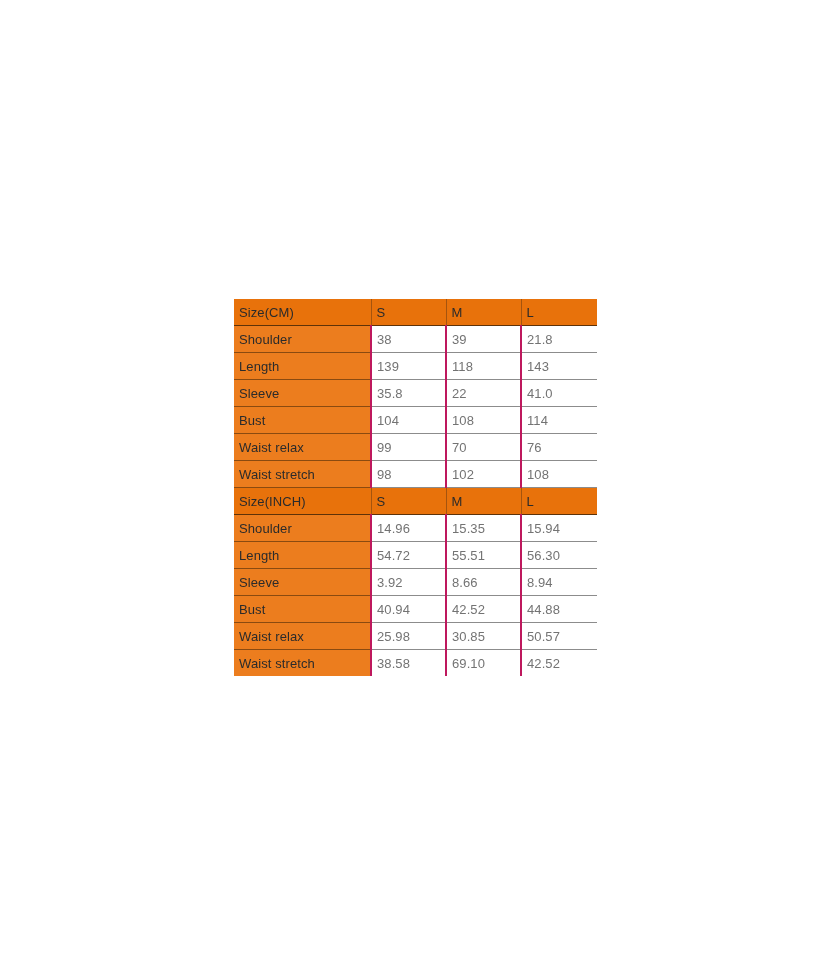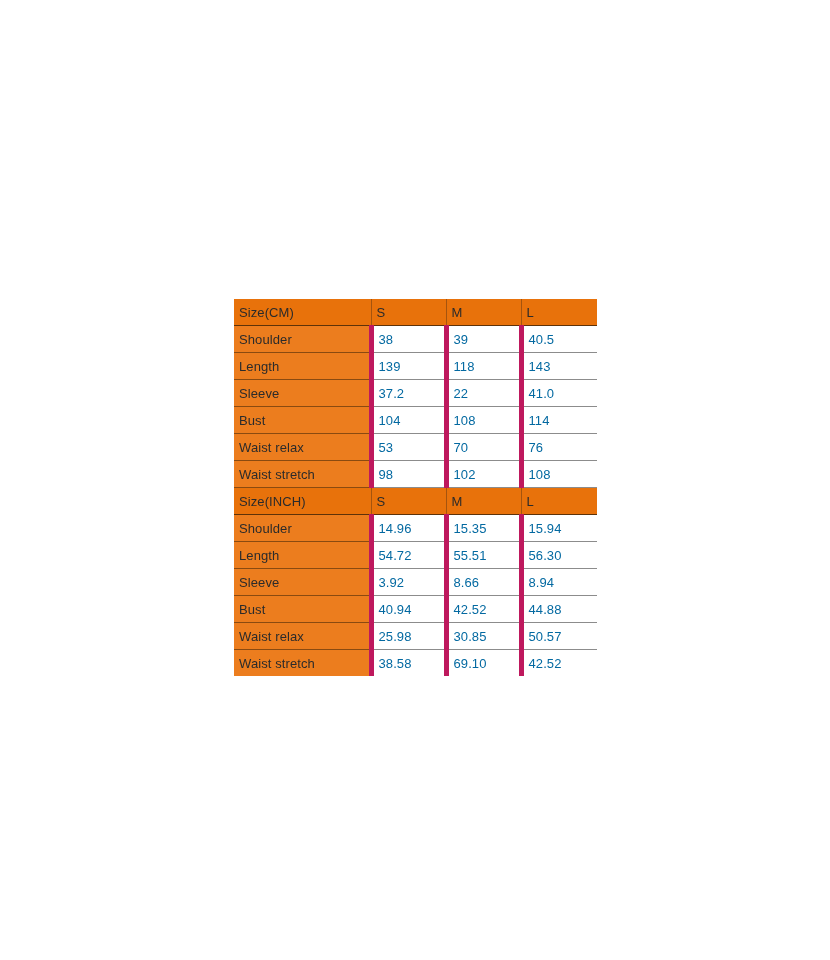--- a/index.html
+++ b/index.html
@@ -46,23 +46,23 @@
   td.label-cell {
     background: #ec7d1e;
     color: #2b2b2b;
     border-bottom: 1px solid #8a4a10;
     margin-top: 13px;
   }
 
   
   td.value-cell {
     background: #ffffff;
-    color: #0369a1;
+    color: #737373;
     border-bottom: 1px solid #8c8c8c;
-    border-left: 5px solid #be185d;
+    border-left: 2px solid #be185d;
   }
 
   
   tr.section-header td {
     background: #e8720b;
     color: #2b2b2b;
     border-bottom: 1px solid #5e3208;
     border-left: none;
   }
   tr.section-header td.size-header-cell {
@@ -87,43 +87,43 @@
         <tr class="section-header">
           <td class="label-cell">Size(CM)</td>
           <td class="size-header-cell">S</td>
           <td class="size-header-cell">M</td>
           <td class="size-header-cell">L</td>
         </tr>
         <tr>
           <td class="label-cell">Shoulder</td>
           <td class="value-cell">38</td>
           <td class="value-cell">39</td>
-          <td class="value-cell">40.5</td>
+          <td class="value-cell">21.8</td>
         </tr>
         <tr>
           <td class="label-cell">Length</td>
           <td class="value-cell">139</td>
           <td class="value-cell">118</td>
           <td class="value-cell">143</td>
         </tr>
         <tr>
           <td class="label-cell">Sleeve</td>
-          <td class="value-cell">37.2</td>
+          <td class="value-cell">35.8</td>
           <td class="value-cell">22</td>
           <td class="value-cell">41.0</td>
         </tr>
         <tr>
           <td class="label-cell">Bust</td>
           <td class="value-cell">104</td>
           <td class="value-cell">108</td>
           <td class="value-cell">114</td>
         </tr>
         <tr>
           <td class="label-cell">Waist relax</td>
-          <td class="value-cell">53</td>
+          <td class="value-cell">99</td>
           <td class="value-cell">70</td>
           <td class="value-cell">76</td>
         </tr>
         <tr>
           <td class="label-cell">Waist stretch</td>
           <td class="value-cell">98</td>
           <td class="value-cell">102</td>
           <td class="value-cell">108</td>
         </tr>
         <tr class="section-header">

